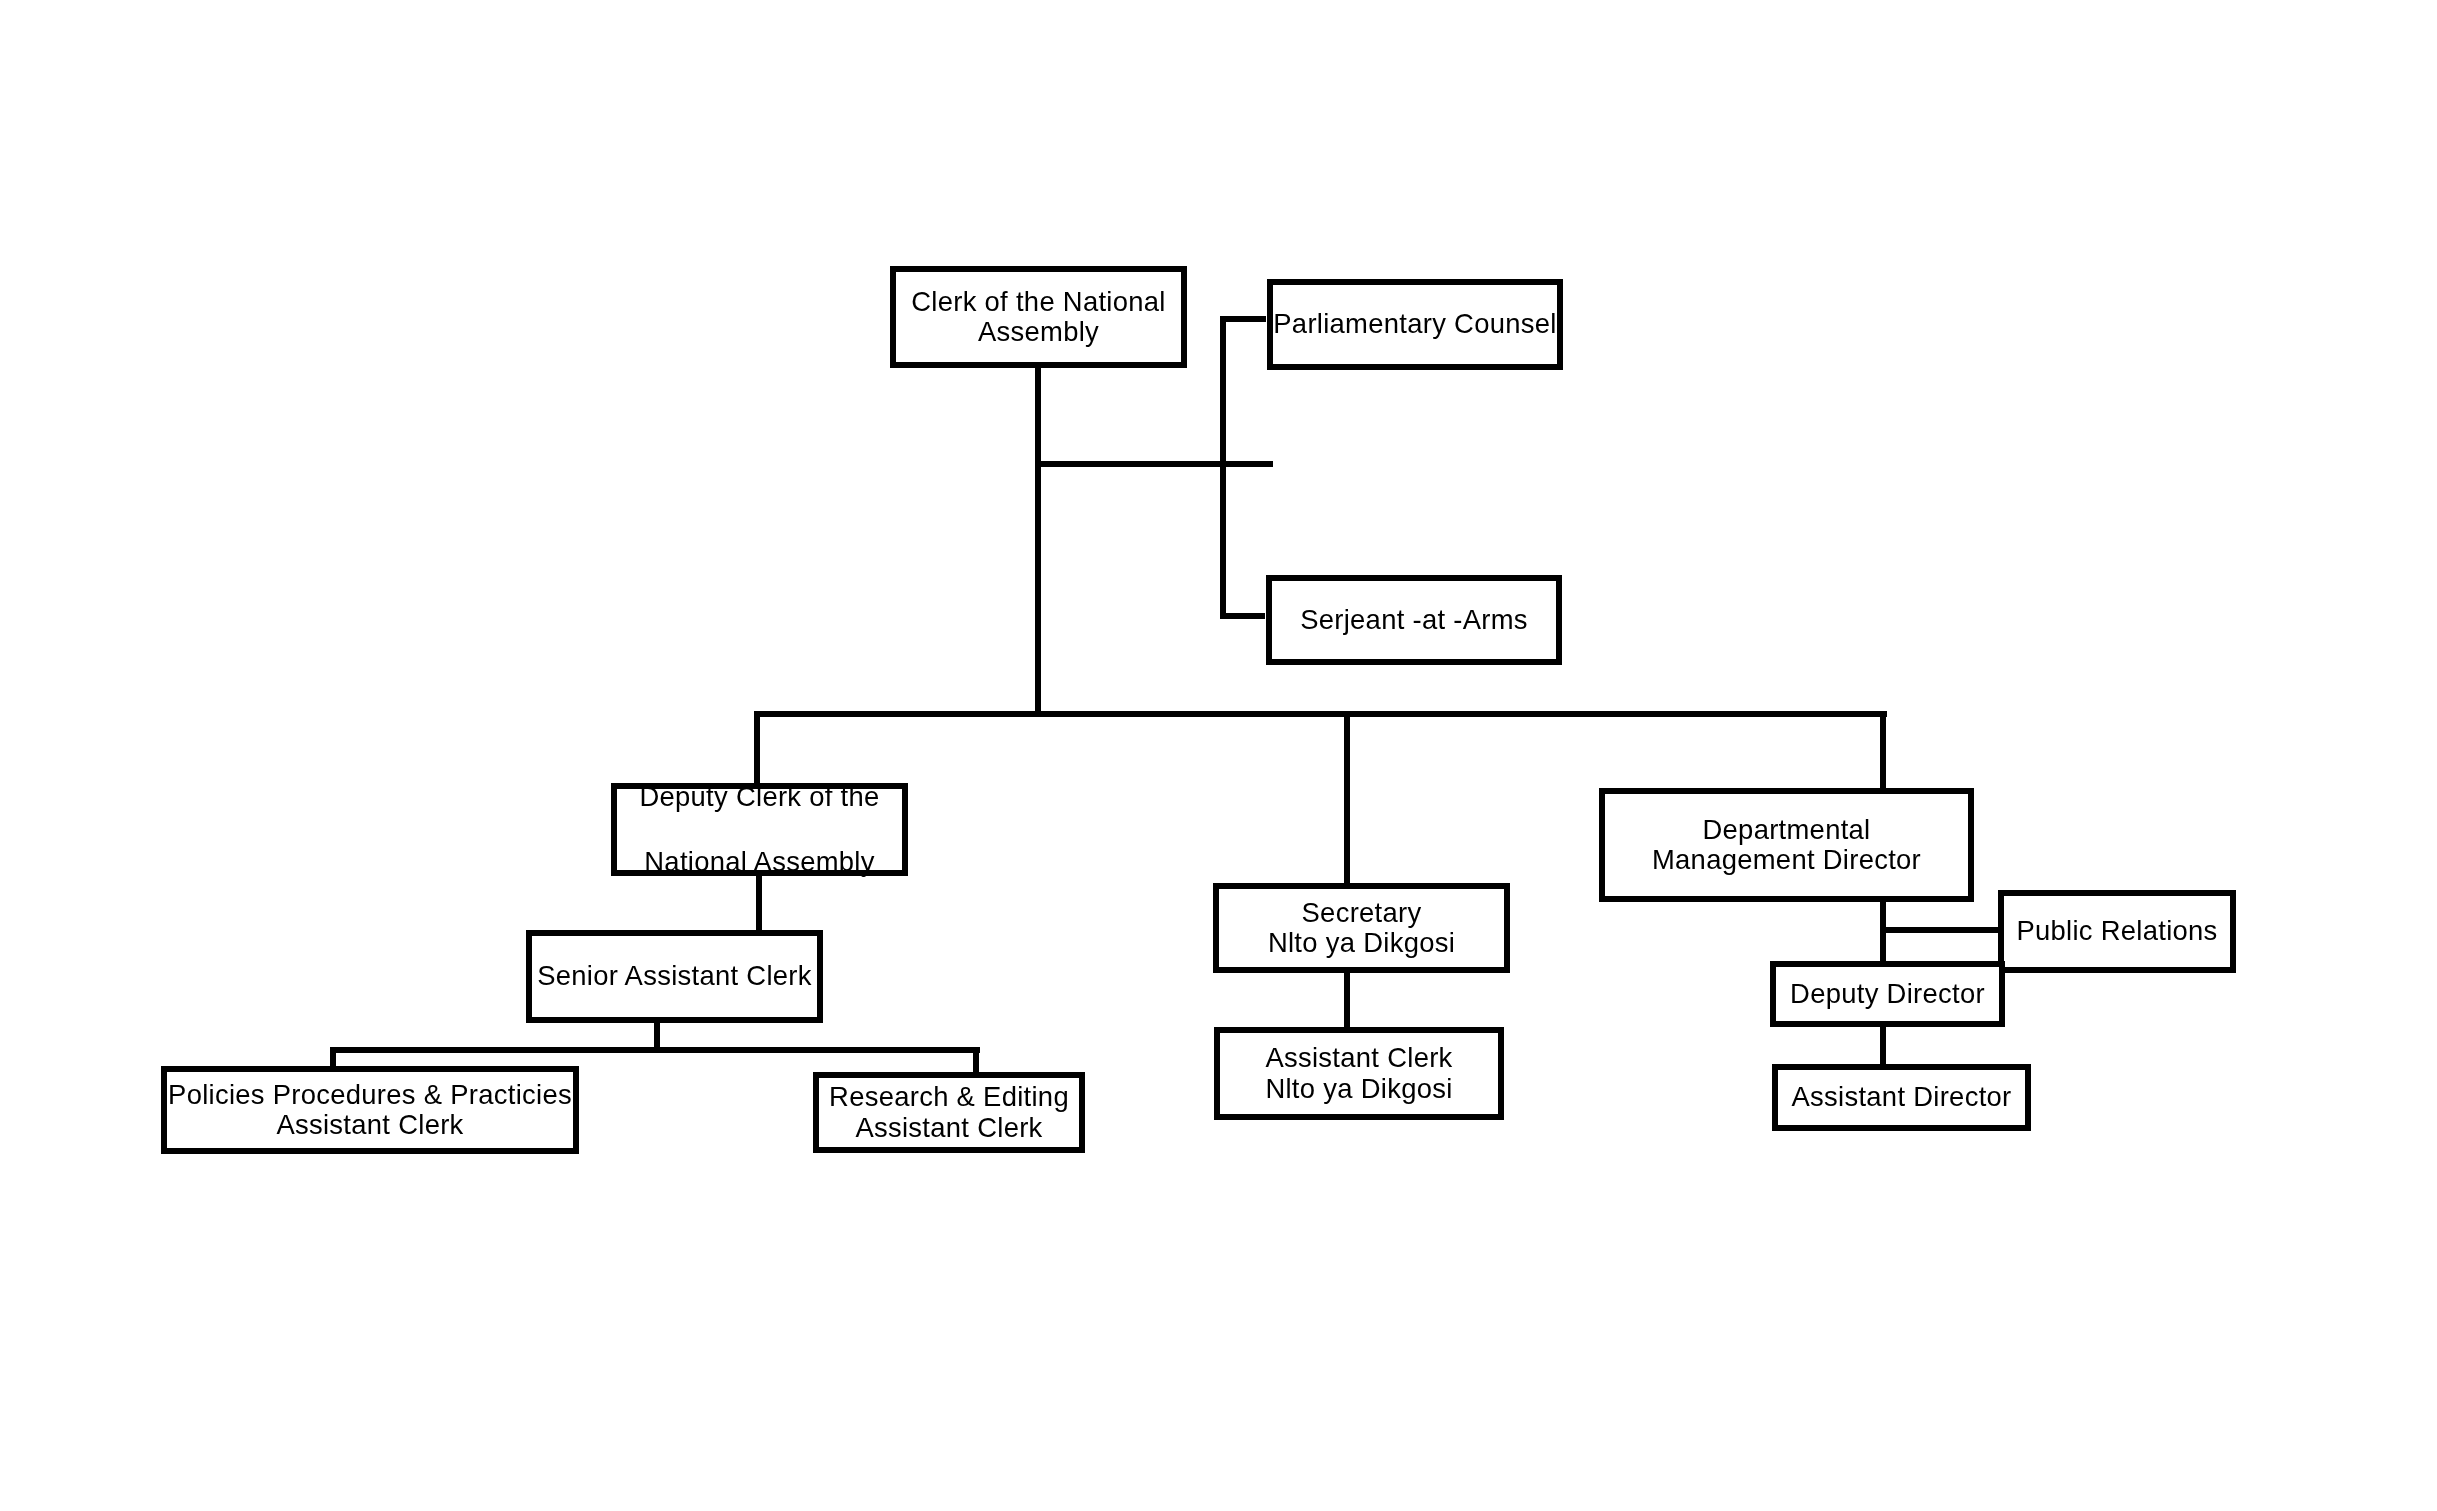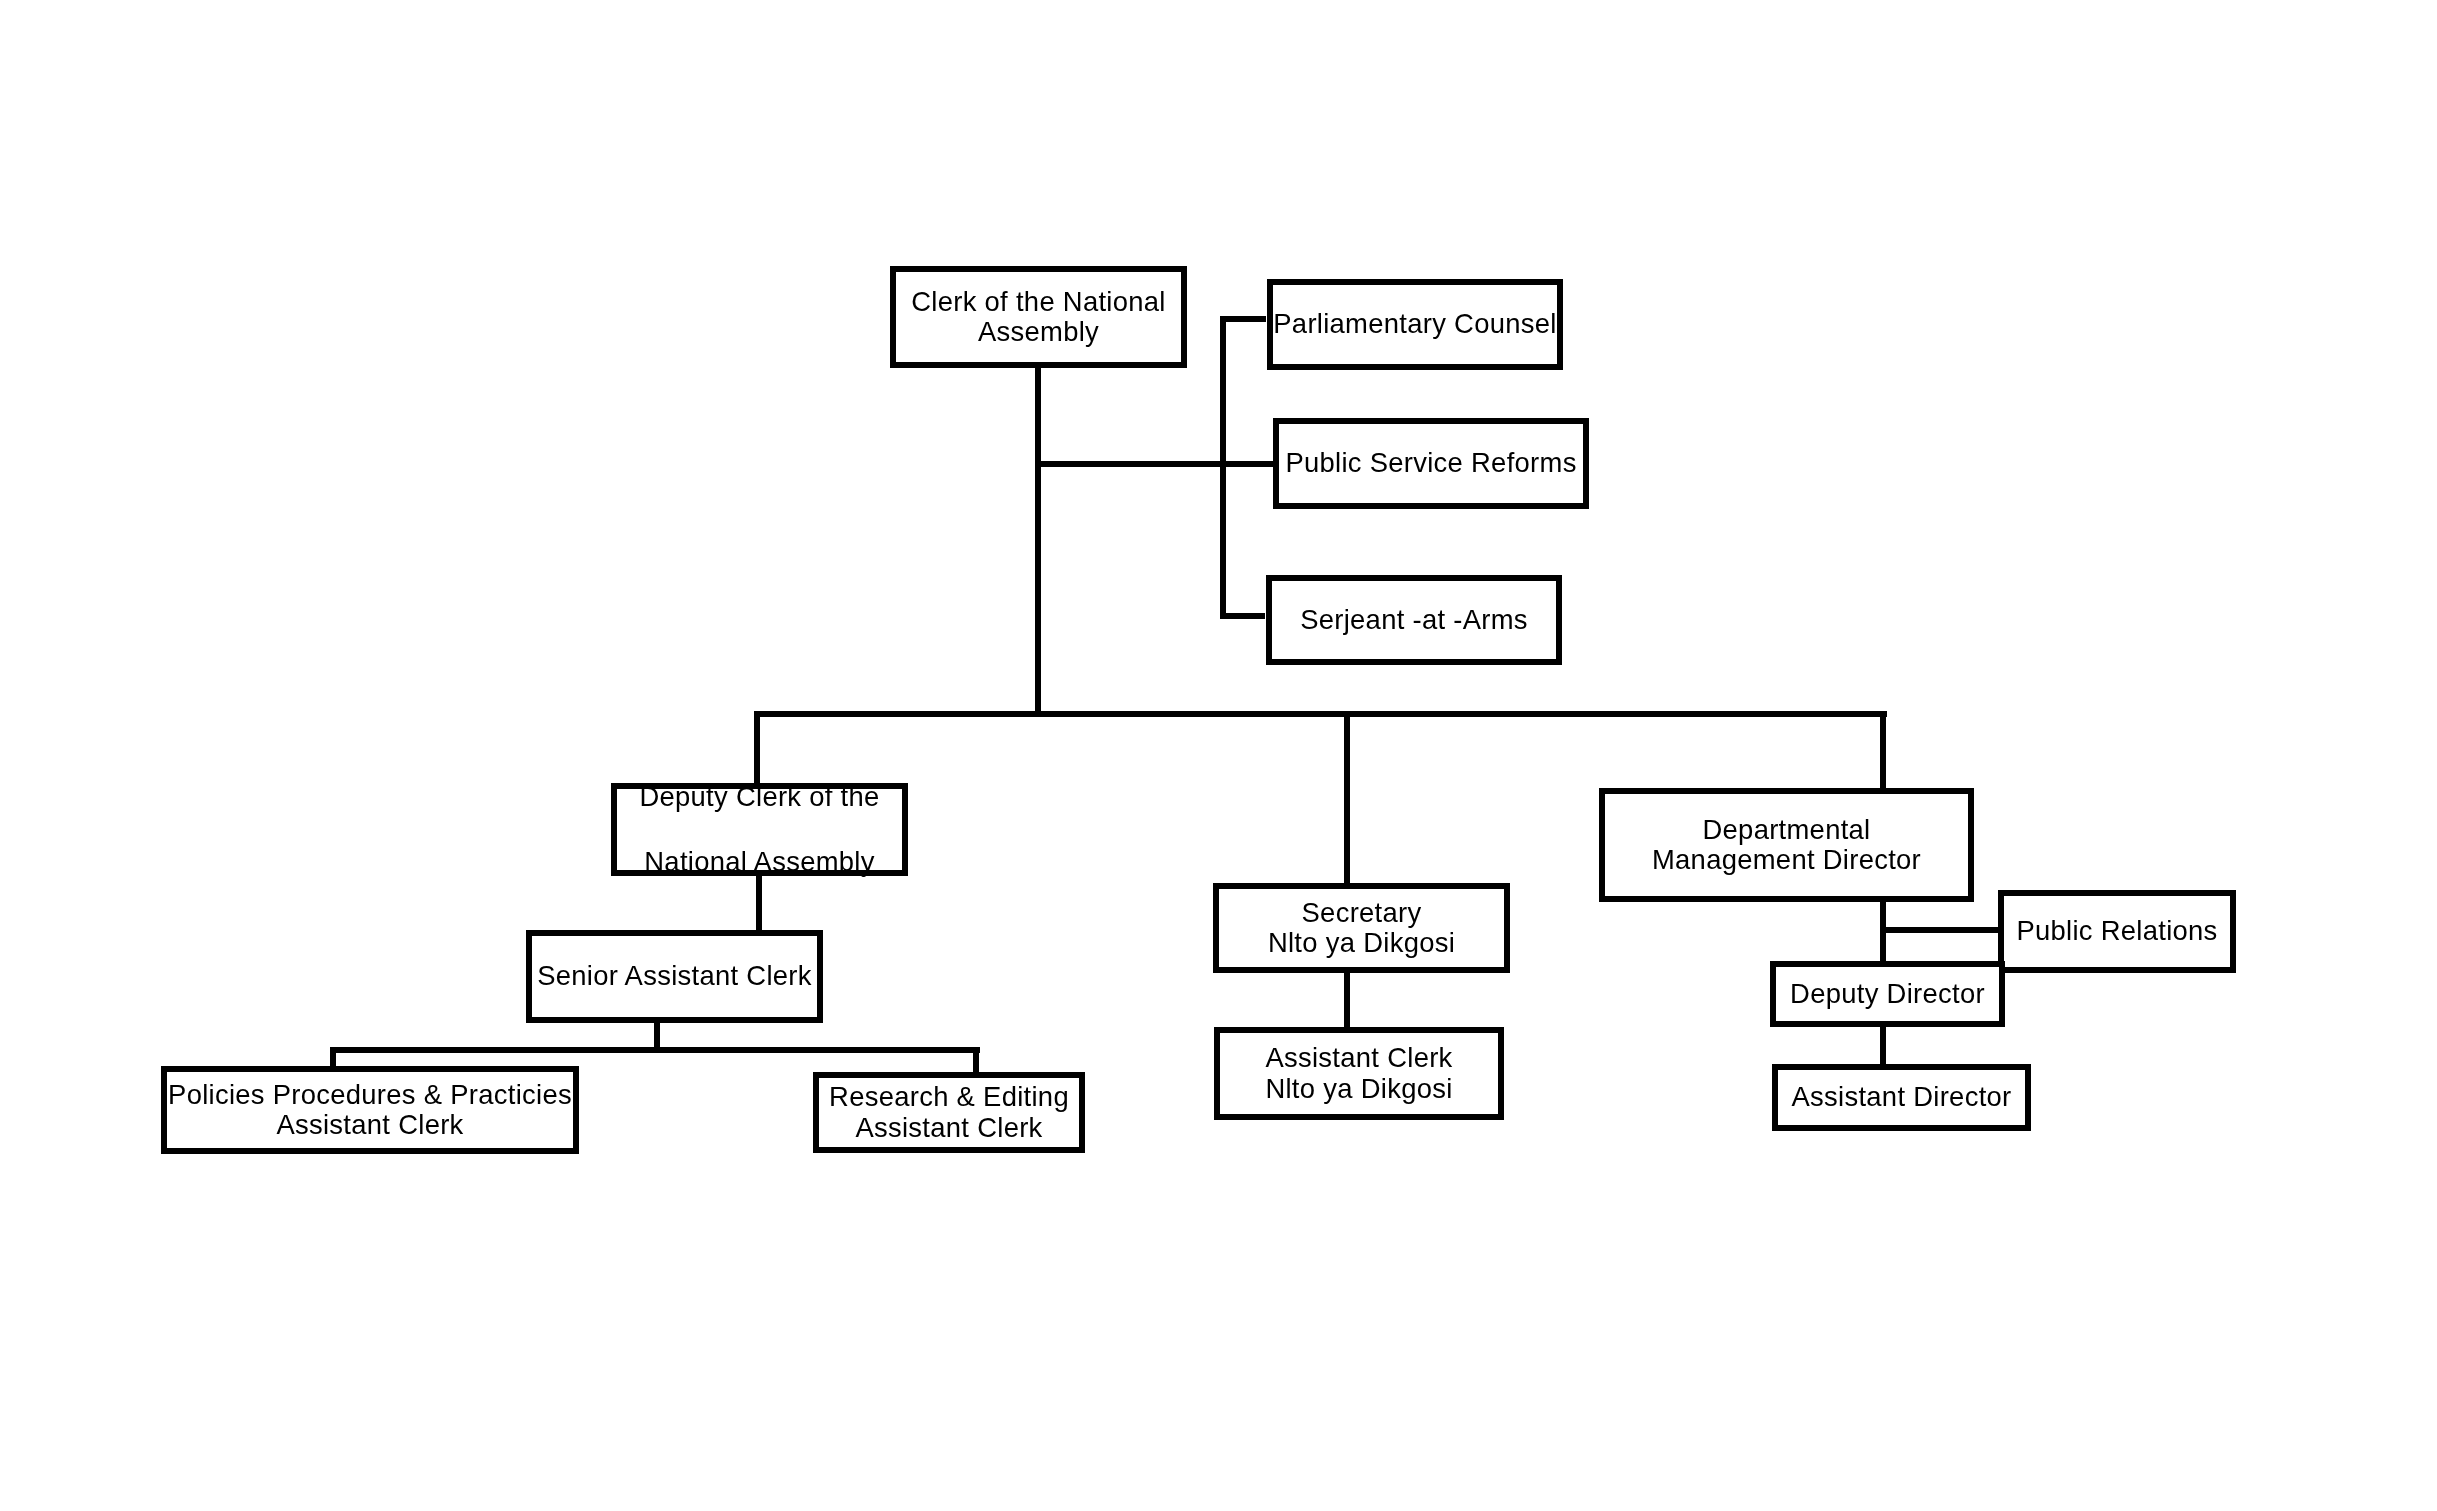--- a/index.html
+++ b/index.html
@@ -62,23 +62,20 @@
 
   <div class="node" style="left:890px; top:266px; width:297px; height:102px;">
     <div class="nl">Clerk of the National</div>
     <div class="nl">Assembly</div>
   </div>
 
   <div class="node" style="left:1267px; top:279px; width:296px; height:91px;">
     <div class="nl">Parliamentary Counsel</div>
   </div>
 
-  <div class="node" style="left:1273px; top:418px; width:316px; height:91px;">
-    <div class="nl">Public Service Reforms</div>
-  </div>
 
   <div class="node" style="left:1266px; top:575px; width:296px; height:90px;">
     <div class="nl">Serjeant -at -Arms</div>
   </div>
 
   <div class="node" style="left:611px; top:783px; width:297px; height:93px;gap:34px;">
     <div class="nl">Deputy Clerk of the</div>
     <div class="nl">National Assembly</div>
   </div>
 

